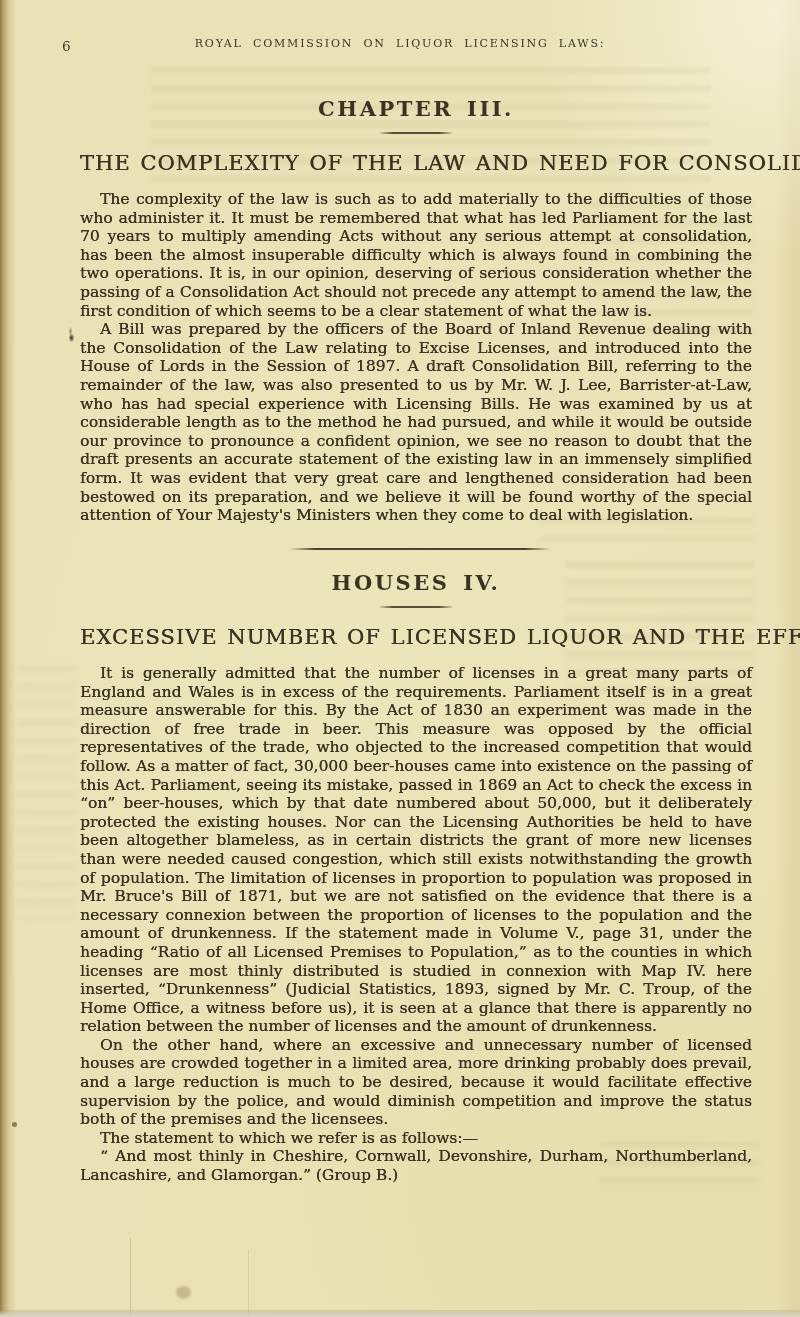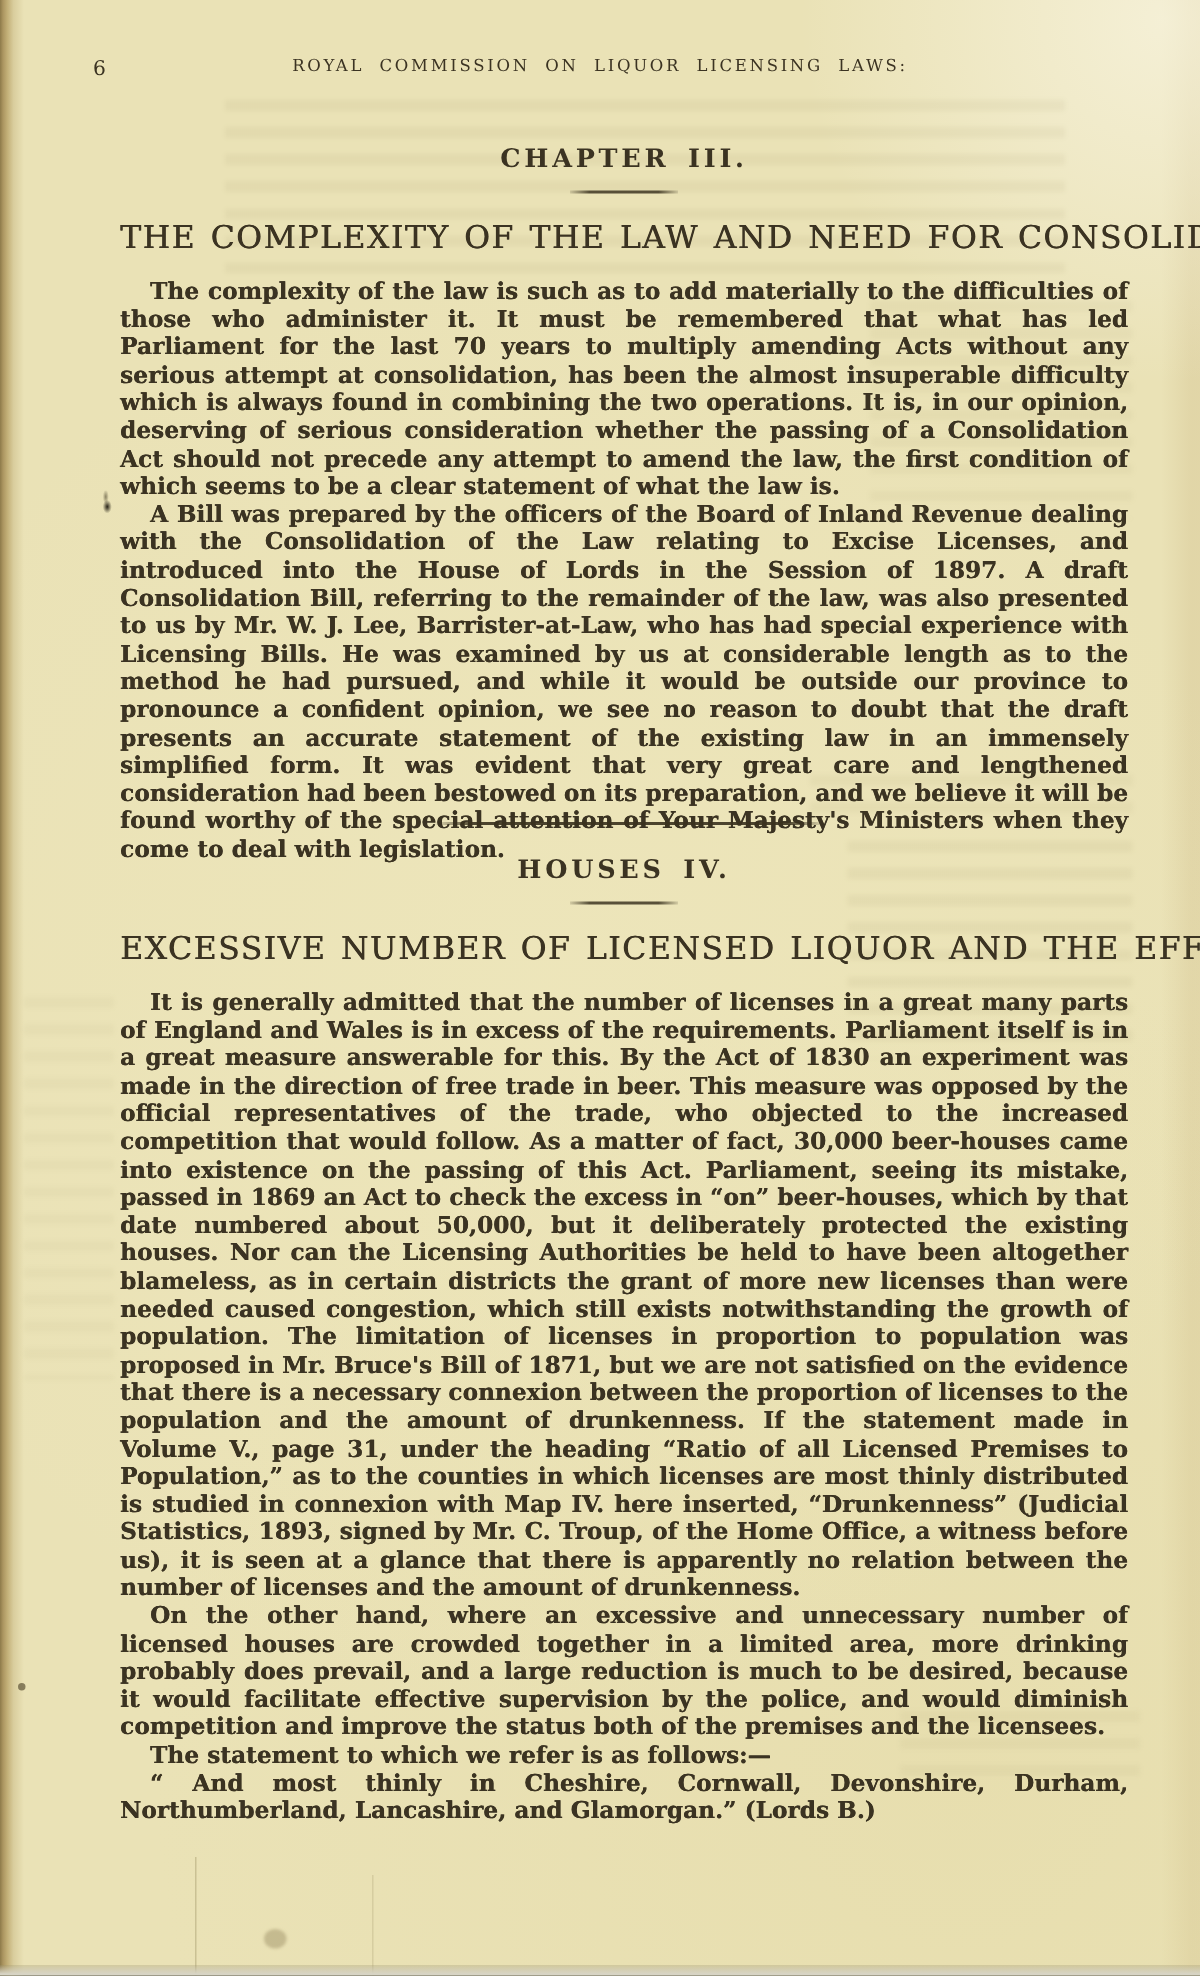--- a/index.html
+++ b/index.html
@@ -44,41 +44,40 @@
     word-spacing: 5px;
   }
 
   
   .chapter { position: absolute; left: 80px; width: 672px; }
   .chapter3 { top: 96px; }
   .chapter4 { top: 570px; }
 
   .chap-head {
     margin: 0; text-align: center;
-    font-size: 17px; font-weight: bold;
+    font-size: 21px; font-weight: bold;
     letter-spacing: 2.5px; word-spacing: 4px;
   }
   .short-rule {
     width: 72px; height: 2px; margin: 11px auto 0;
     background: linear-gradient(90deg, rgba(62,54,34,.15), rgba(62,54,34,.85) 18%, rgba(62,54,34,.85) 82%, rgba(62,54,34,.15));
   }
   .chap-title {
     margin: 17px 0 0; text-align: center;
     font-size: 21px; font-weight: normal;
     letter-spacing: 1px; word-spacing: 2px;
     white-space: nowrap;
     text-shadow: .35px 0 0 currentColor;
   }
   .body-text {
     margin-top: 15px;
     font-size: 15.5px;
     line-height: 18.6px;
     text-align: justify;
     text-shadow: .2px 0 0 currentColor;
-    font-weight: bold;
   }
   .body-text p { margin: 0; text-indent: 20px; }
 
   .long-rule {
     position: absolute; top: 548px; left: 289px; width: 262px; height: 2px;
     background: linear-gradient(90deg, rgba(58,50,30,0), rgba(58,50,30,.9) 10%, rgba(58,50,30,.9) 90%, rgba(58,50,30,0));
   }
 
   
   .ghost {
@@ -147,21 +146,21 @@
   <div class="long-rule"></div>
 
   <section class="chapter chapter4">
     <h1 class="chap-head">HOUSES IV.</h1>
     <div class="short-rule"></div>
     <h2 class="chap-title">EXCESSIVE NUMBER OF LICENSED LIQUOR AND THE EFFECT.</h2>
     <div class="body-text">
       <p>It is generally admitted that the number of licenses in a great many parts of England and Wales is in excess of the requirements. Parliament itself is in a great measure answerable for this. By the Act of 1830 an experiment was made in the direction of free trade in beer. This measure was opposed by the official representatives of the trade, who objected to the increased competition that would follow. As a matter of fact, 30,000 beer-houses came into existence on the passing of this Act. Parliament, seeing its mistake, passed in 1869 an Act to check the excess in “on” beer-houses, which by that date numbered about 50,000, but it deliberately protected the existing houses. Nor can the Licensing Authorities be held to have been altogether blameless, as in certain districts the grant of more new licenses than were needed caused congestion, which still exists notwithstanding the growth of population. The limitation of licenses in proportion to population was proposed in Mr. Bruce's Bill of 1871, but we are not satisfied on the evidence that there is a necessary connexion between the proportion of licenses to the population and the amount of drunkenness. If the statement made in Volume V., page 31, under the heading “Ratio of all Licensed Premises to Population,” as to the counties in which licenses are most thinly distributed is studied in connexion with Map IV. here inserted, “Drunkenness” (Judicial Statistics, 1893, signed by Mr. C. Troup, of the Home Office, a witness before us), it is seen at a glance that there is apparently no relation between the number of licenses and the amount of drunkenness.</p>
       <p>On the other hand, where an excessive and unnecessary number of licensed houses are crowded together in a limited area, more drinking probably does prevail, and a large reduction is much to be desired, because it would facilitate effective supervision by the police, and would diminish competition and improve the status both of the premises and the licensees.</p>
       <p>The statement to which we refer is as follows:—</p>
-      <p>“ And most thinly in Cheshire, Cornwall, Devonshire, Durham, Northumberland, Lancashire, and Glamorgan.”  (Lords B.)</p>
+      <p>“ And most thinly in Cheshire, Cornwall, Devonshire, Durham, Northumberland, Lancashire, and Glamorgan.”  (Group B.)</p>
     </div>
   </section>
 
   <div class="smudge-comet"></div>
   <div class="spot-bottom"></div>
   <div class="dot-left"></div>
   <div class="crease-1"></div>
   <div class="crease-2"></div>
 
   <div class="page-edge-bottom"></div>

